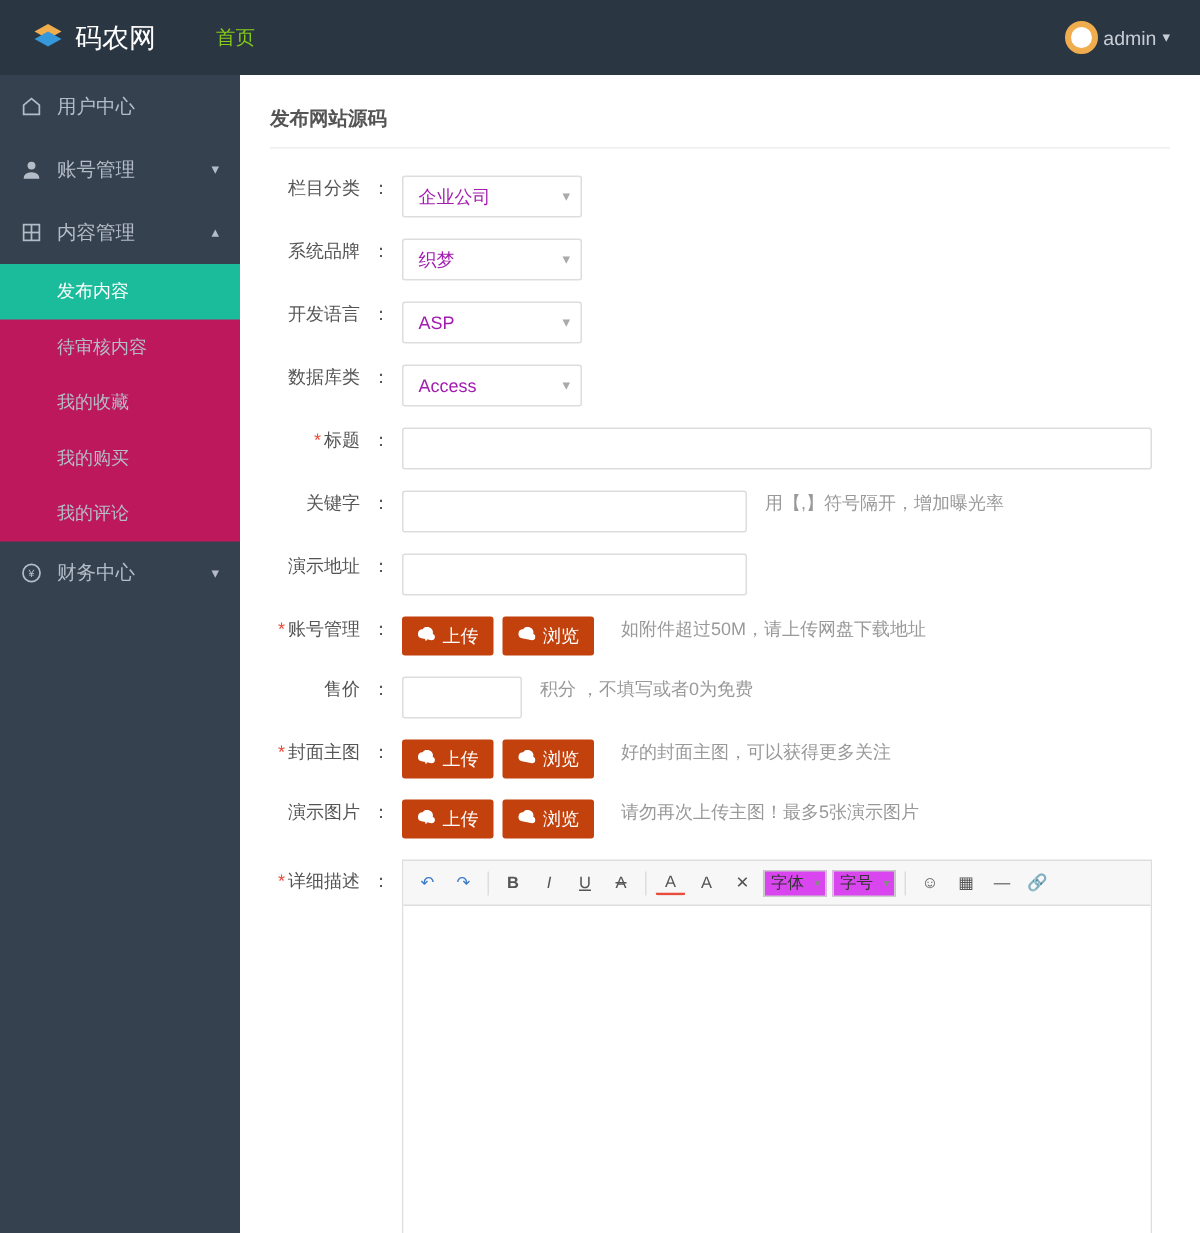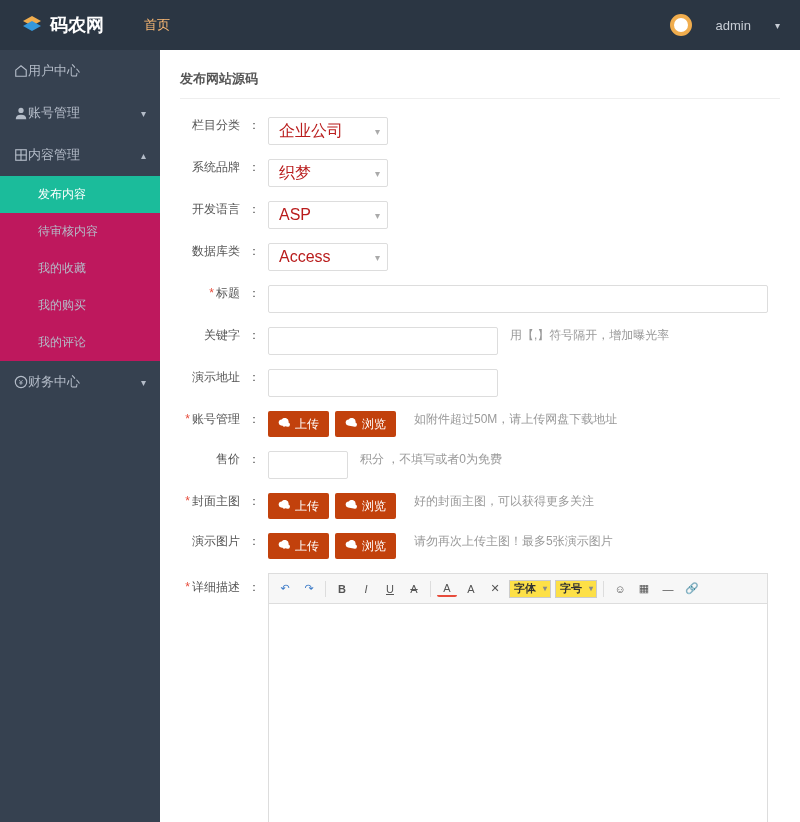--- a/index.html
+++ b/index.html
@@ -1,60 +1,60 @@
 <!DOCTYPE html>
 <html><head>
 <meta charset="utf-8">
 <style>
 * { margin: 0; padding: 0; box-sizing: border-box; }
 body { font-family: "Microsoft YaHei", Arial, sans-serif; font-size: 12px; background: #f5f5f5; color: #333; }
 .topbar { height: 50px; background: #2b3643; display: flex; align-items: center; padding: 0 20px; justify-content: space-between; }
 .topbar-left { display: flex; align-items: center; gap: 40px; }
-.logo { display: flex; align-items: center; gap: 6px; font-size: 18px; font-weight: bold; color: #fff; }
+.logo { display: flex; align-items: center; gap: 6px; font-size: 18px; font-weight: normal; color: #fff; }
 .logo-icon { width: 24px; height: 24px; position: relative; }
 .logo-icon svg { width: 24px; height: 24px; }
-.nav-link { color: #fdba74; font-size: 13px; text-decoration: none; }
-.topbar-right { display: flex; align-items: center; gap: 24px; color: #c7cdd5; font-size: 13px; }
+.nav-link { color: #84cc16; font-size: 13px; text-decoration: none; }
+.topbar-right { display: flex; align-items: center; gap: 4px; color: #c7cdd5; font-size: 13px; }
 .avatar { width: 22px; height: 22px; border-radius: 50%; background: #f0ad4e; border: 2px solid #f0ad4e; display: flex; align-items: center; justify-content: center; }
 .avatar-inner { width: 14px; height: 14px; border-radius: 50%; background: #fff; }
 .chev { font-size: 10px; }
 
 .wrap { display: flex; min-height: calc(822px - 50px - 40px); }
 .sidebar { width: 160px; background: #364150; color: #b4bcc8; font-size: 13px; }
 .sb-item { display: flex; align-items: center; justify-content: space-between; padding: 12px 14px; cursor: pointer; }
-.sb-item .lbl { display: flex; align-items: center; }
+.sb-item .lbl { display: flex; align-items: center; gap: 10px; }
 .sb-item .ico { width: 14px; height: 14px; display: inline-flex; align-items: center; justify-content: center; }
 .sb-sub { background: #be185d; }
 .sb-sub-item { padding: 10px 14px 10px 38px; font-size: 12px; cursor: pointer; color: #b4bcc8; }
 .sb-sub-item.active { background: #1bbc9b; color: #fff; }
 
 .main { flex: 1; padding: 14px 20px 20px 20px; background: #fff; margin: 0; }
 .tab-title { font-size: 13px; color: #555; padding: 6px 0 10px 0; border-bottom: 1px solid #eee; margin-bottom: 18px; font-weight: bold; }
 
 .form-row { display: flex; align-items: flex-start; margin-bottom: 14px; }
 .form-label { width: 60px; text-align: right; font-size: 12px; color: #555; flex-shrink: 0; margin-right: 6px; }
 .form-label .req { color: #e74c3c; margin-right: 2px; }
 .colon { margin: 0 8px 0 2px; color: #555; }
 .select-box { position: relative; width: 120px; }
-.select-box .sel { height: 28px; border: 1px solid #ddd; border-radius: 2px; padding: 0 24px 0 10px; display: flex; align-items: center; font-size: 16px; color: #b91c1c; background: #fff; cursor: pointer; }
+.select-box .sel { height: 28px; border: 1px solid #ddd; border-radius: 2px; padding: 0 24px 0 10px; display: flex; align-items: center; font-size: 12px; color: #a21caf; background: #fff; cursor: pointer; }
 .select-box .sel-arrow { position: absolute; right: 8px; top: 50%; transform: translateY(-50%); font-size: 10px; color: #aaa; pointer-events: none; }
 .text-input { height: 28px; border: 1px solid #ddd; border-radius: 2px; padding: 0 10px; font-size: 12px; outline: none; }
 .text-input.full { flex: 1; max-width: 500px; }
 .text-input.mid { width: 230px; }
 .text-input.sm { width: 80px; }
 .hint { font-size: 12px; color: #999; margin-left: 12px; }
 
 .btn-teal { height: 26px; background: #c2410c; color: #fff; border: none; border-radius: 2px; padding: 0 10px; font-size: 12px; display: inline-flex; align-items: center; gap: 5px; cursor: pointer; margin-right: 6px; }
 .btn-teal svg { width: 12px; height: 12px; fill: #fff; }
 
 .editor { border: 1px solid #ddd; width: 500px; }
 .editor-tb { height: 30px; background: #f7f7f7; border-bottom: 1px solid #ddd; display: flex; align-items: center; padding: 0 6px; gap: 4px; }
 .tb-btn { width: 20px; height: 20px; display: inline-flex; align-items: center; justify-content: center; font-size: 11px; color: #555; cursor: pointer; border-radius: 2px; }
 .tb-sep { width: 1px; height: 16px; background: #ddd; margin: 0 2px; }
-.tb-sel { height: 18px; border: 1px solid #ccc; font-size: 11px; padding: 0 14px 0 4px; background: #fde047; cursor: pointer; position: relative; display: inline-flex; align-items: center; font-weight: bold; }
+.tb-sel { height: 18px; border: 1px solid #ccc; font-size: 11px; padding: 0 14px 0 4px; background: #d946ef; cursor: pointer; position: relative; display: inline-flex; align-items: center; }
 .tb-sel::after { content: "▾"; position: absolute; right: 3px; font-size: 8px; color: #888; }
 .editor-body { height: 230px; background: #fff; }
 
 .form-row.align-top { align-items: flex-start; }
 .form-row.align-top .form-label, .form-row.align-top .colon { padding-top: 6px; }
 </style>
 </head>
 <body>
 
 <div class="topbar">

